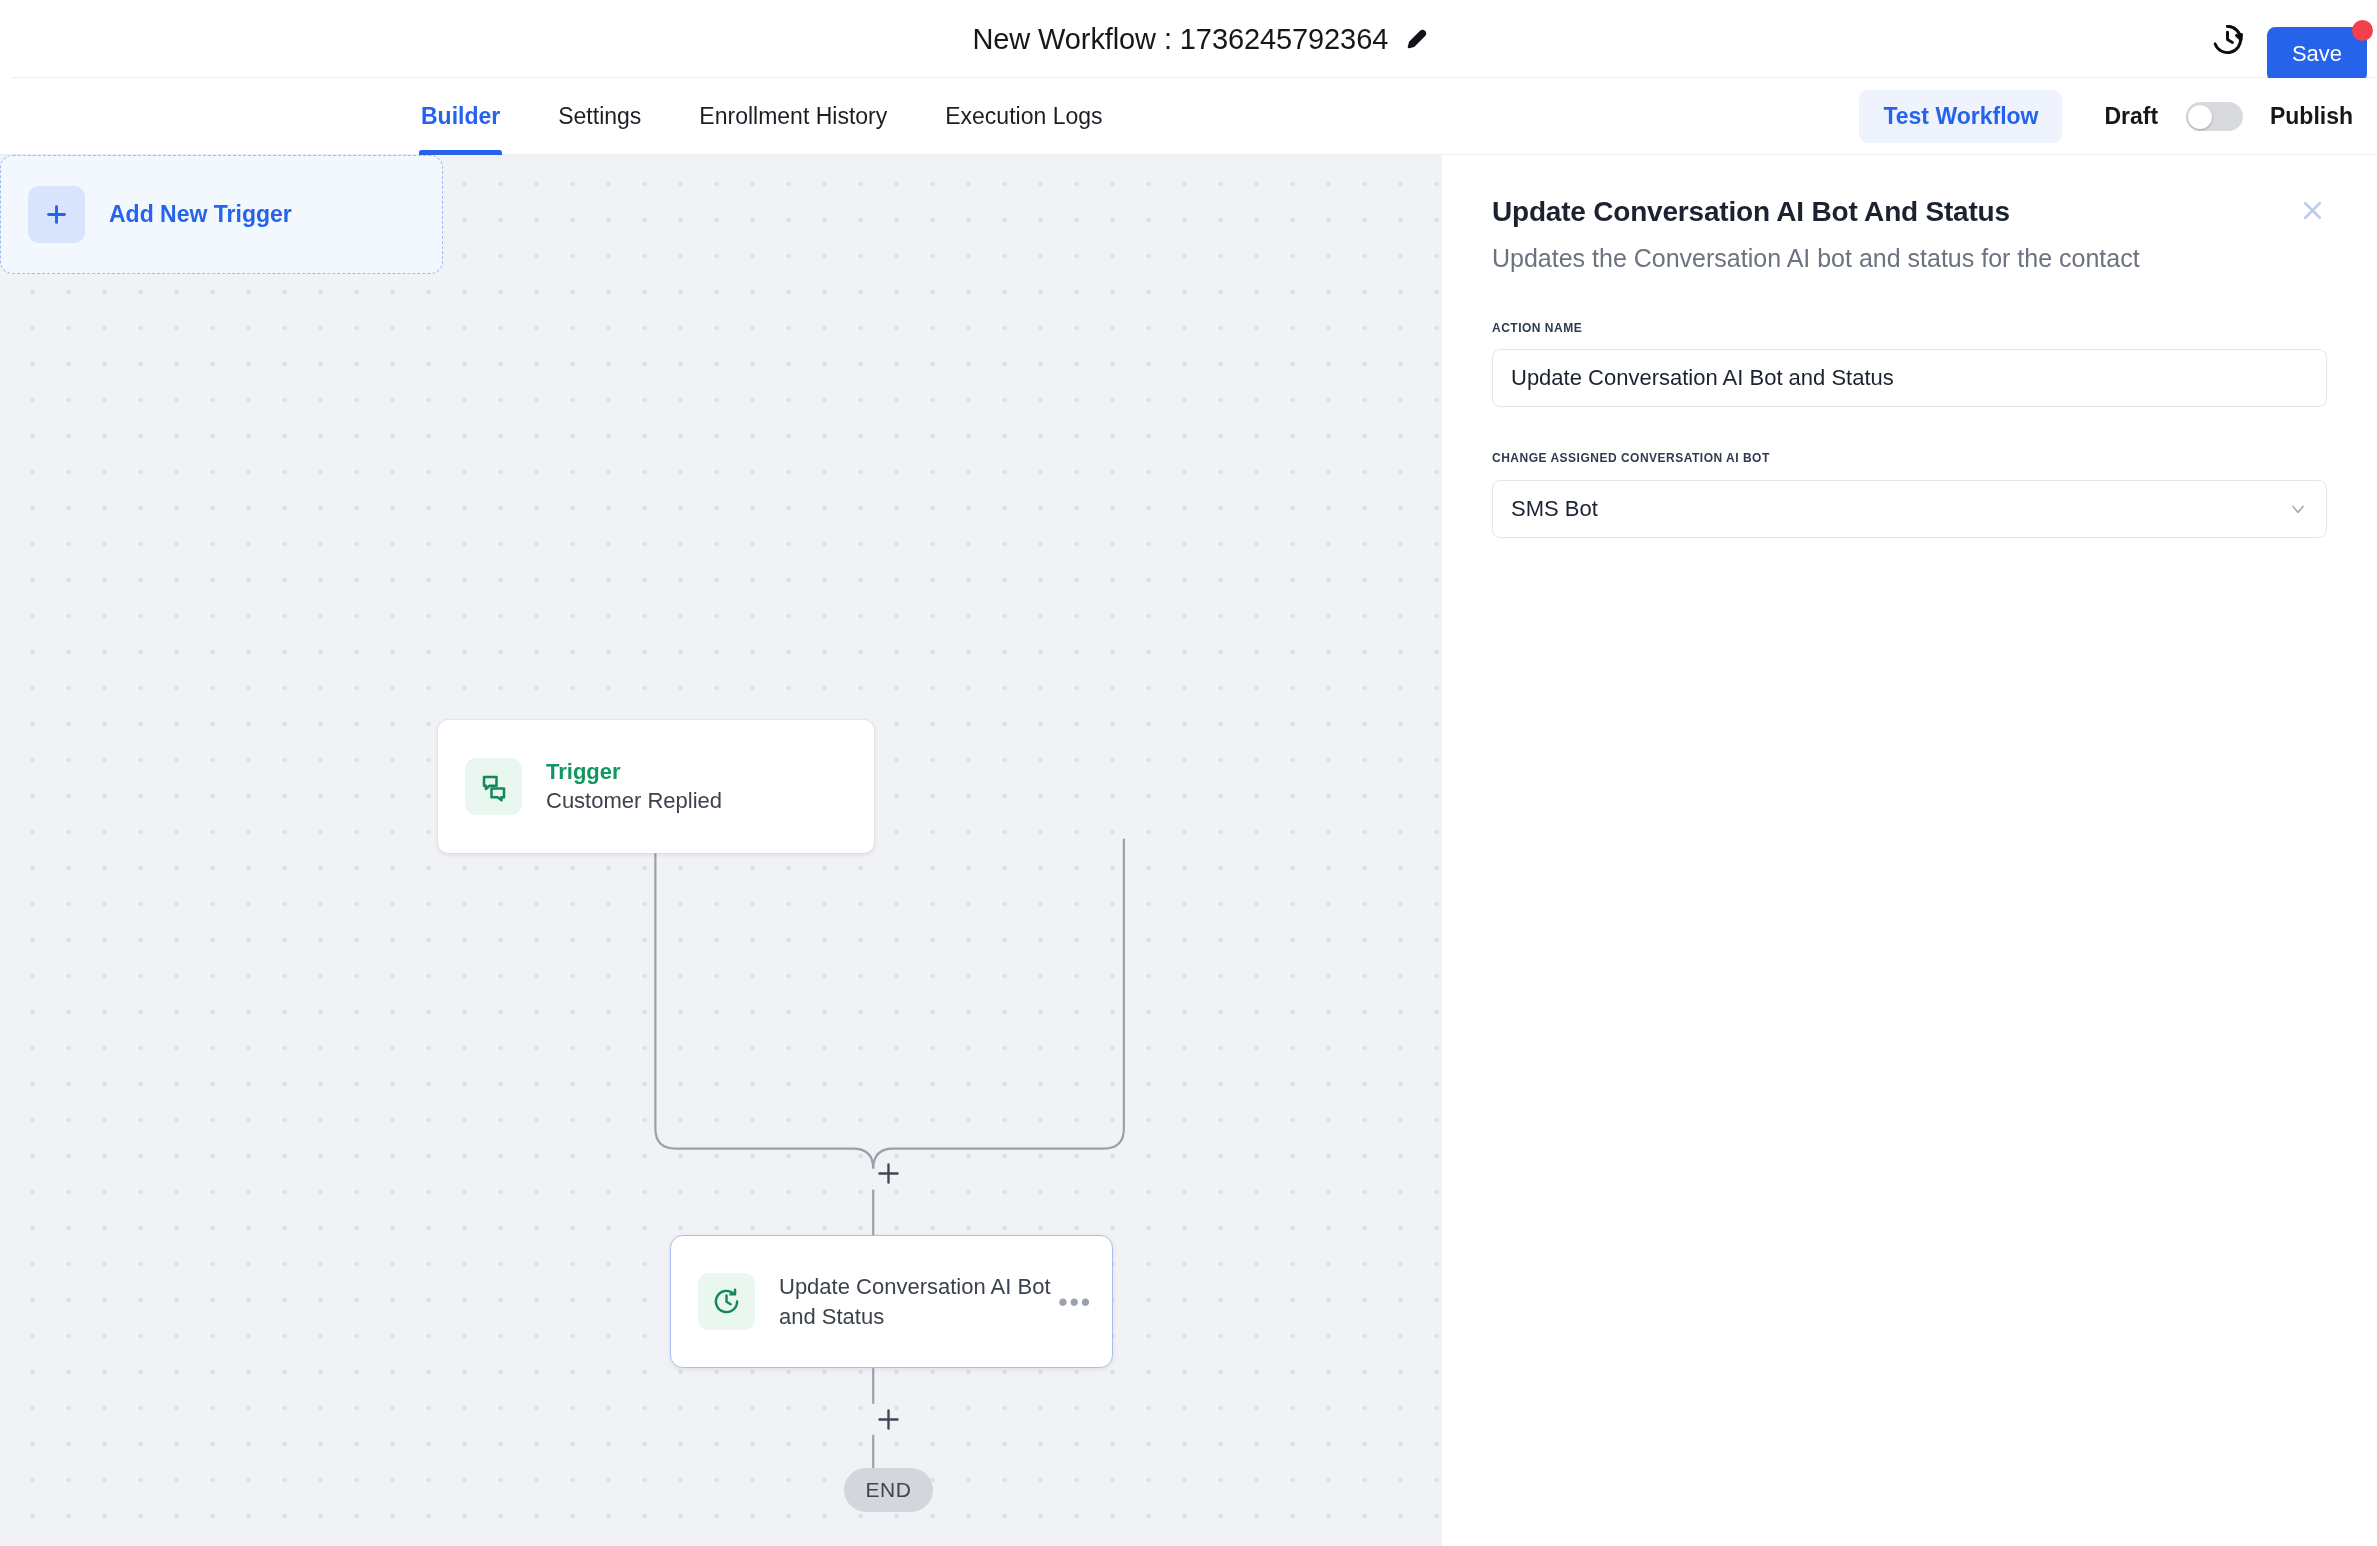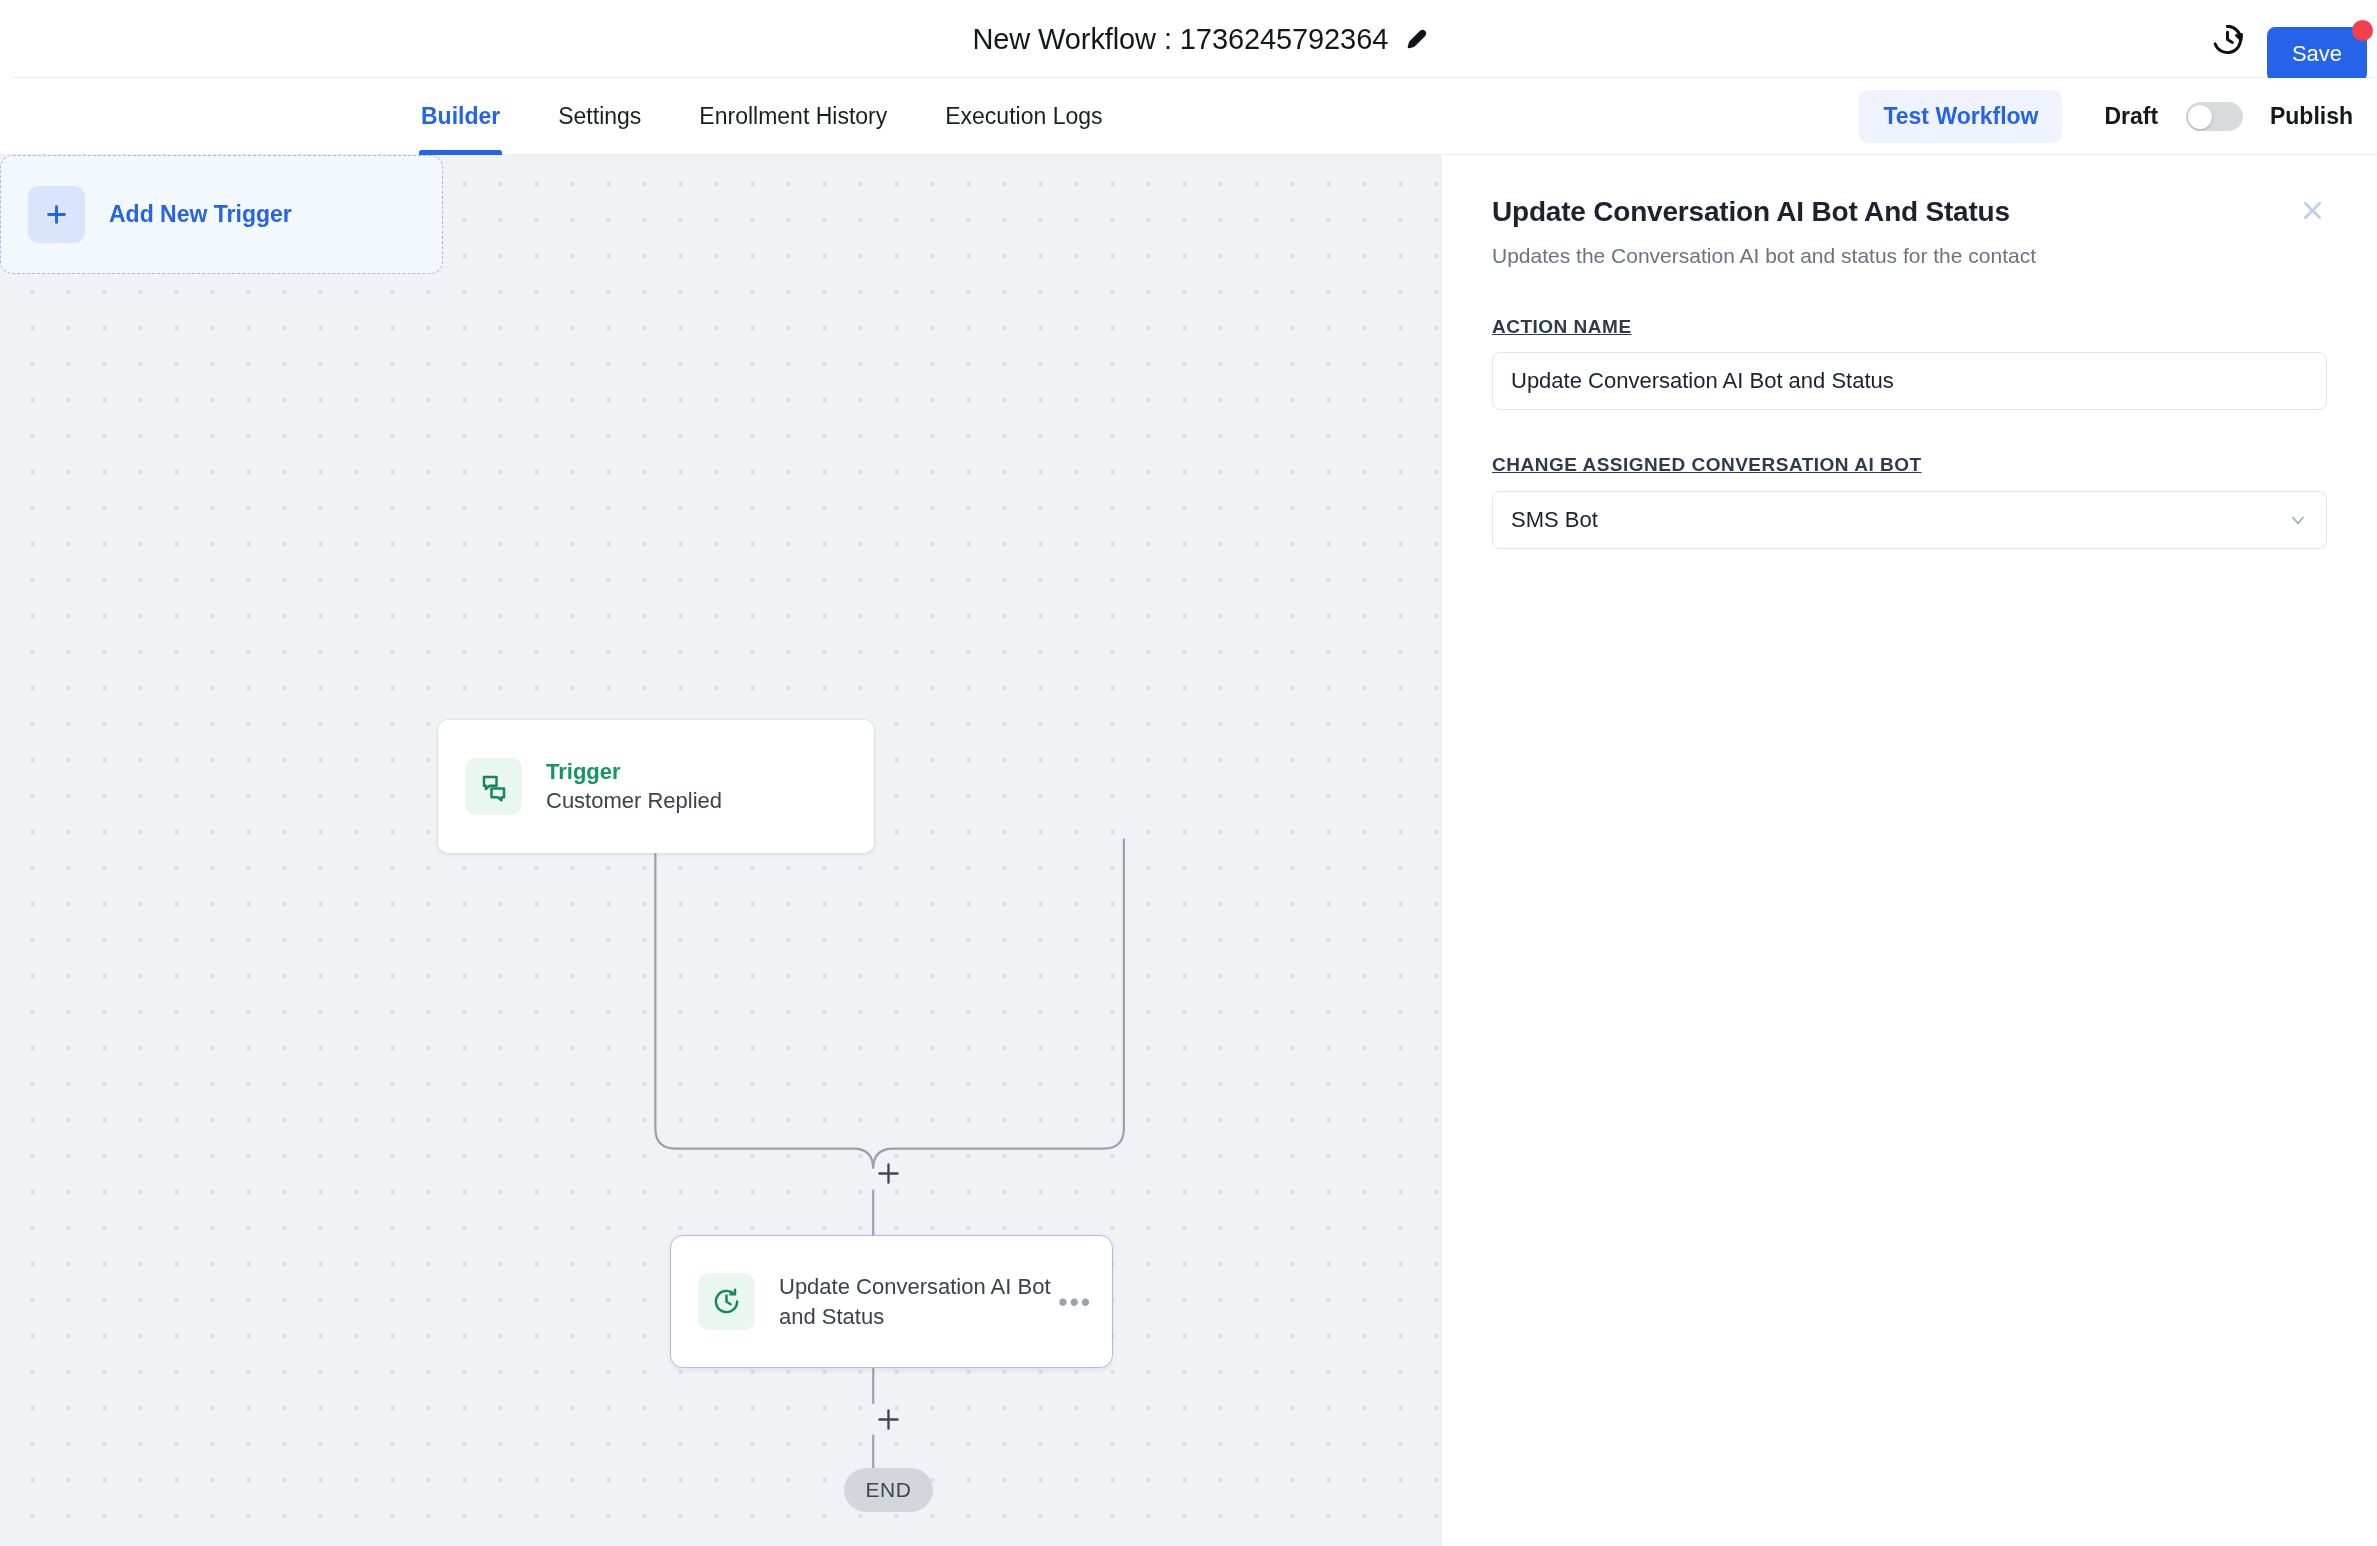--- a/index.html
+++ b/index.html
@@ -195,36 +195,35 @@
     width: 935px; height: 1391px;
     background: #ffffff;
     padding: 41px 50px 0 50px;
   }
   .panel-head { position: relative; }
   .panel-title {
     font-size: 28px; font-weight: 700; color: #1b2230;
     letter-spacing: -0.2px; padding-right: 55px;
   }
   .panel-desc {
-    font-size: 21px; font-weight: 400; color: #6b7280;
+    font-size: 25px; font-weight: 400; color: #6b7280;
     margin-top: 15.5px;
   }
   .panel-close {
     position: absolute; right: -5.5px; top: -5.5px;
     width: 40px; height: 40px;
     display: flex; align-items: center; justify-content: center;
     cursor: pointer;
   }
 
   .field-group { margin-top: 48px; }
   .field-label {
-    font-size: 19px; font-weight: 700; color: #2e3a4e;
+    font-size: 12px; font-weight: 700; color: #2e3a4e;
     letter-spacing: 0.5px; text-transform: uppercase;
     margin-bottom: 14.6px;
-    text-decoration: underline;
   }
   .text-input {
     width: 100%; height: 58px;
     border: 0.9px solid #e2e5ea; border-radius: 8.2px;
     background: #ffffff;
     font-size: 22px; color: #1b2230;
     padding: 0 18px;
     font-family: "Liberation Sans", sans-serif;
     outline: none;
   }

